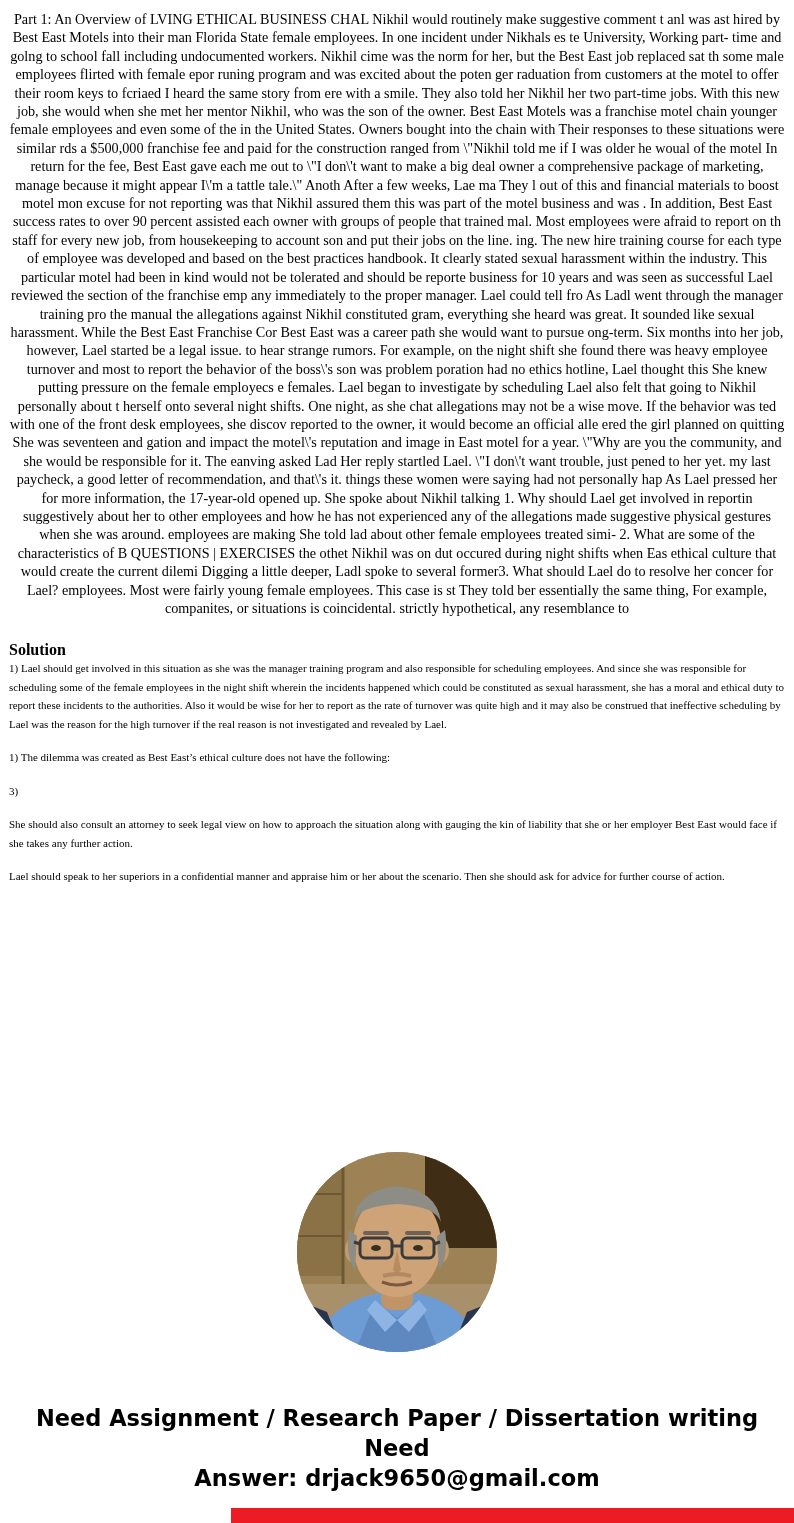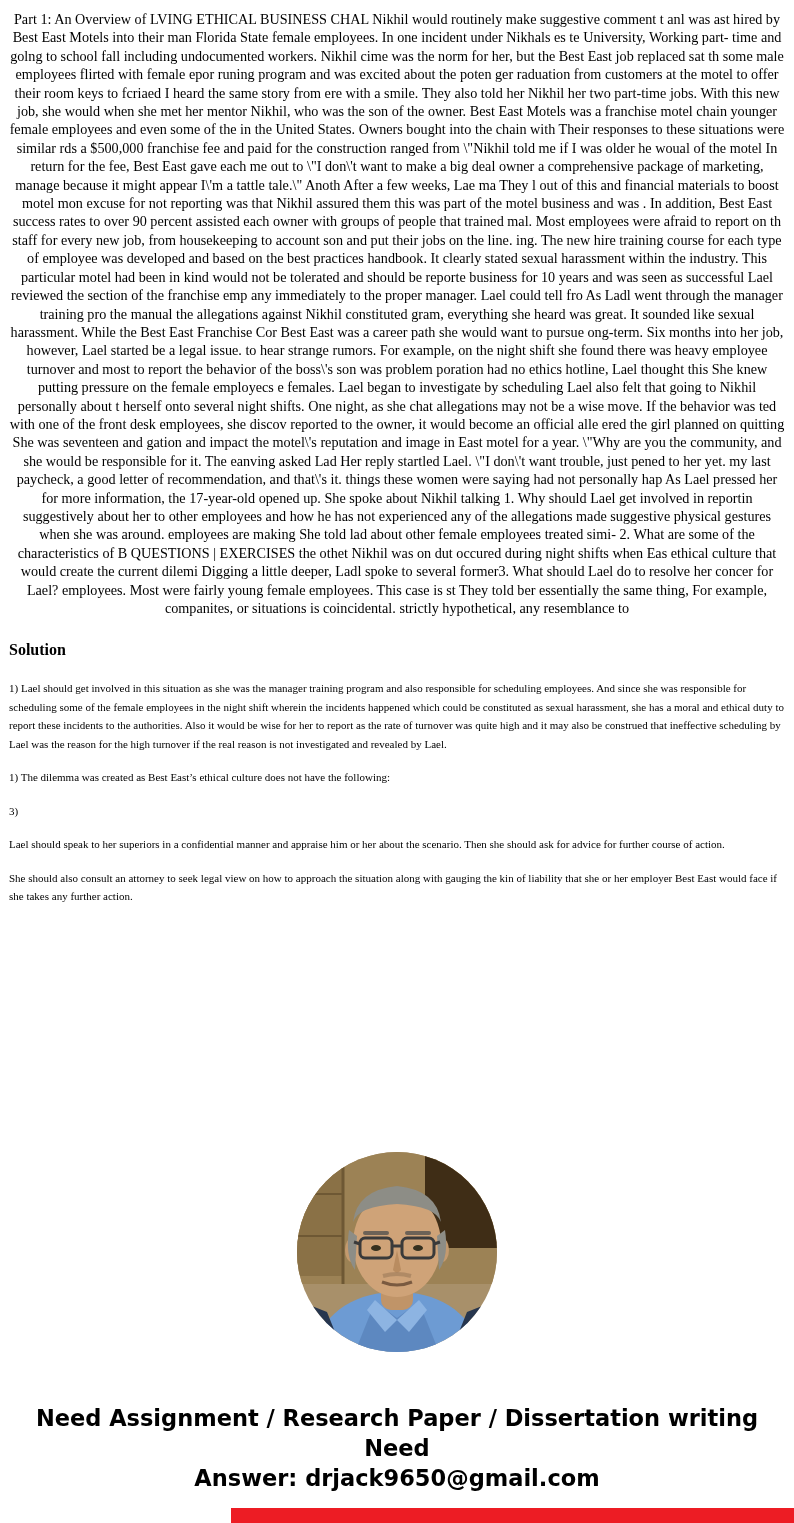--- a/index.html
+++ b/index.html
@@ -12,21 +12,20 @@
     font-family: "Liberation Serif", "DejaVu Serif", serif;
     color: #000000;
   }
   .content { padding: 10px 9px 0 9px; }
   .header-line { font-size: 14.5px; line-height: 18px; margin-bottom: 20px; }
   .case-text { font-size: 14.2px; line-height: 18.4px; text-align: center; }
   .solution-heading {
     font-size: 16px;
     font-weight: bold;
     margin-top: 24px;
-    margin-bottom: 20px;
   }
   .solution-para { font-size: 11px; line-height: 18.5px; margin-bottom: 15px; }
   .avatar-wrap {
     position: absolute;
     top: 1152px;
     left: 297px;
     width: 200px;
     height: 200px;
     border-radius: 50%;
     overflow: hidden;
@@ -64,23 +63,23 @@
   <p class="case-text">Part 1: An Overview of LVING ETHICAL BUSINESS CHAL Nikhil would routinely make suggestive comment t anl was ast hired by Best East Motels into their man Florida State female employees. In one incident under Nikhals es te University, Working part- time and golng to school fall including undocumented workers. Nikhil cime was the norm for her, but the Best East job replaced sat th some male employees flirted with female epor runing program and was excited about the poten ger raduation from customers at the motel to offer their room keys to fcriaed I heard the same story from ere with a smile. They also told her Nikhil her two part-time jobs. With this new job, she would when she met her mentor Nikhil, who was the son of the owner. Best East Motels was a franchise motel chain younger female employees and even some of the in the United States. Owners bought into the chain with Their responses to these situations were similar rds a $500,000 franchise fee and paid for the construction ranged from \"Nikhil told me if I was older he woual of the motel In return for the fee, Best East gave each me out to \"I don\'t want to make a big deal owner a comprehensive package of marketing, manage because it might appear I\'m a tattle tale.\" Anoth After a few weeks, Lae ma They l out of this and financial materials to boost motel mon excuse for not reporting was that Nikhil assured them this was part of the motel business and was . In addition, Best East success rates to over 90 percent assisted each owner with groups of people that trained mal. Most employees were afraid to report on th staff for every new job, from housekeeping to account son and put their jobs on the line. ing. The new hire training course for each type of employee was developed and based on the best practices handbook. It clearly stated sexual harassment within the industry. This particular motel had been in kind would not be tolerated and should be reporte business for 10 years and was seen as successful Lael reviewed the section of the franchise emp any immediately to the proper manager. Lael could tell fro As Ladl went through the manager training pro the manual the allegations against Nikhil constituted gram, everything she heard was great. It sounded like sexual harassment. While the Best East Franchise Cor Best East was a career path she would want to pursue ong-term. Six months into her job, however, Lael started be a legal issue. to hear strange rumors. For example, on the night shift she found there was heavy employee turnover and most to report the behavior of the boss\'s son was problem poration had no ethics hotline, Lael thought this She knew putting pressure on the female employecs e females. Lael began to investigate by scheduling Lael also felt that going to Nikhil personally about t herself onto several night shifts. One night, as she chat allegations may not be a wise move. If the behavior was ted with one of the front desk employees, she discov reported to the owner, it would become an official alle ered the girl planned on quitting She was seventeen and gation and impact the motel\'s reputation and image in East motel for a year. \"Why are you the community, and she would be responsible for it. The eanving asked Lad Her reply startled Lael. \"I don\'t want trouble, just pened to her yet. my last paycheck, a good letter of recommendation, and that\'s it. things these women were saying had not personally hap As Lael pressed her for more information, the 17-year-old opened up. She spoke about Nikhil talking 1. Why should Lael get involved in reportin suggestively about her to other employees and how he has not experienced any of the allegations made suggestive physical gestures when she was around. employees are making She told lad about other female employees treated simi- 2. What are some of the characteristics of B QUESTIONS | EXERCISES the othet Nikhil was on dut occured during night shifts when Eas ethical culture that would create the current dilemi Digging a little deeper, Ladl spoke to several former3. What should Lael do to resolve her concer for Lael? employees. Most were fairly young female employees. This case is st They told ber essentially the same thing, For example, companites, or situations is coincidental. strictly hypothetical, any resemblance to</p>
 
   <h2 class="solution-heading">Solution</h2>
 
   <p class="solution-para">1) Lael should get involved in this situation as she was the manager training program and also responsible for scheduling employees. And since she was responsible for scheduling some of the female employees in the night shift wherein the incidents happened which could be constituted as sexual harassment, she has a moral and ethical duty to report these incidents to the authorities. Also it would be wise for her to report as the rate of turnover was quite high and it may also be construed that ineffective scheduling by Lael was the reason for the high turnover if the real reason is not investigated and revealed by Lael.</p>
 
   <p class="solution-para">1) The dilemma was created as Best East’s ethical culture does not have the following:</p>
 
   <p class="solution-para">3)</p>
 
+  <p class="solution-para">She should also consult an attorney to seek legal view on how to approach the situation along with gauging the kin of liability that she or her employer Best East would face if she takes any further action.</p>
+
   <p class="solution-para">Lael should speak to her superiors in a confidential manner and appraise him or her about the scenario. Then she should ask for advice for further course of action.</p>
-
-  <p class="solution-para">She should also consult an attorney to seek legal view on how to approach the situation along with gauging the kin of liability that she or her employer Best East would face if she takes any further action.</p>
 
 </div>
 
 <div class="avatar-wrap">
   <svg viewBox="0 0 200 200" width="200" height="200">
 
     <rect width="200" height="200" fill="#a8906a"></rect>
     <rect x="0" y="0" width="200" height="132" fill="#9c8255"></rect>
     <rect x="128" y="0" width="72" height="96" fill="#3f2d16"></rect>
     <rect x="0" y="0" width="46" height="124" fill="#8a7146"></rect>

